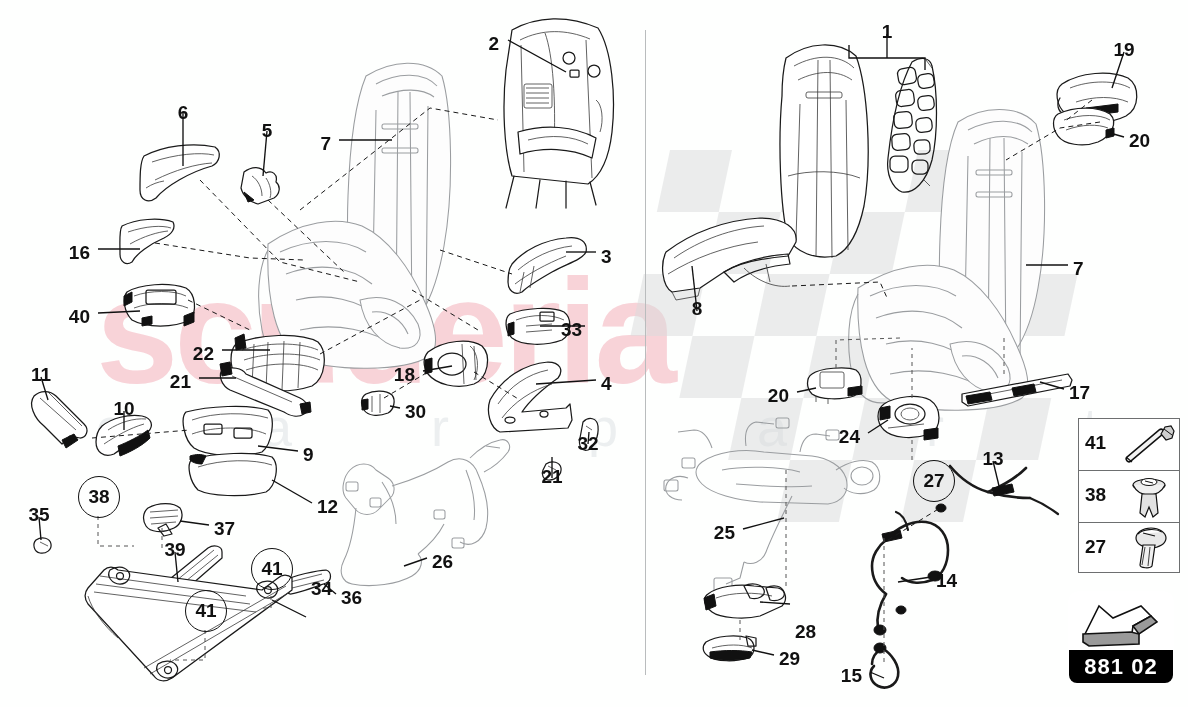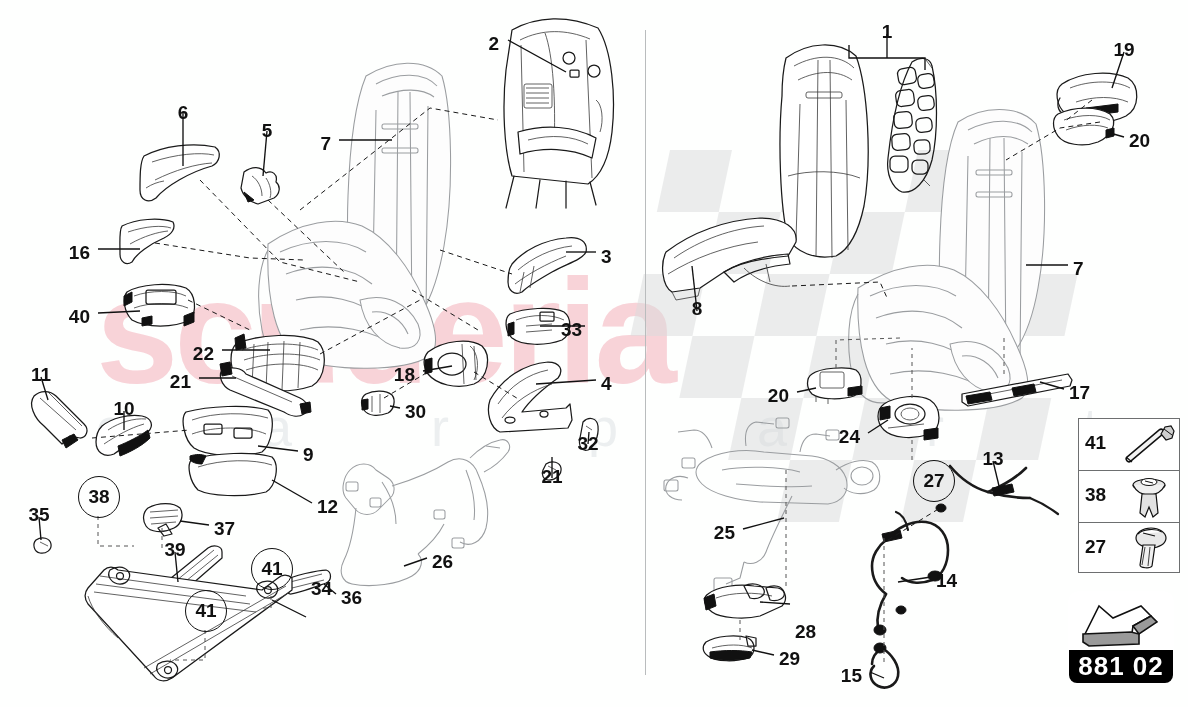--- a/index.html
+++ b/index.html
@@ -34,21 +34,21 @@
   #fast-box{position:absolute;left:1078px;top:418px;width:100px;height:153px;
             border:1.1px solid #6d6f70;background:#fff;}
   .fast-row{position:relative;height:51px;border-bottom:1.1px solid #6d6f70;}
   .fast-row:last-child{border-bottom:none;}
   .fast-num{position:absolute;left:6px;top:13px;font-size:19px;font-weight:700;color:#111;}
   .fast-ico{position:absolute;right:2px;top:2px;width:56px;height:47px;}
 
   #group-badge{position:absolute;left:1068px;top:591px;width:104px;height:91px;
                border-radius:9px;overflow:hidden;background:#fff;border:1px solid #fff;}
   #group-pic{height:58px;background:#fff;position:relative;}
-  #group-code{height:33px;background:#000;color:#fff;font-size:26px;font-weight:700;
+  #group-code{height:33px;background:#000;color:#fff;font-size:22px;font-weight:700;
               display:flex;align-items:center;justify-content:center;letter-spacing:1px;}
 </style>
 </head>
 <body>
 
 <div id="sheet">
 
   <div class="wm" id="wm-scuderia">scuderia</div>
   <div class="wm" id="wm-carparts">c a r   p a r t s</div>
 

